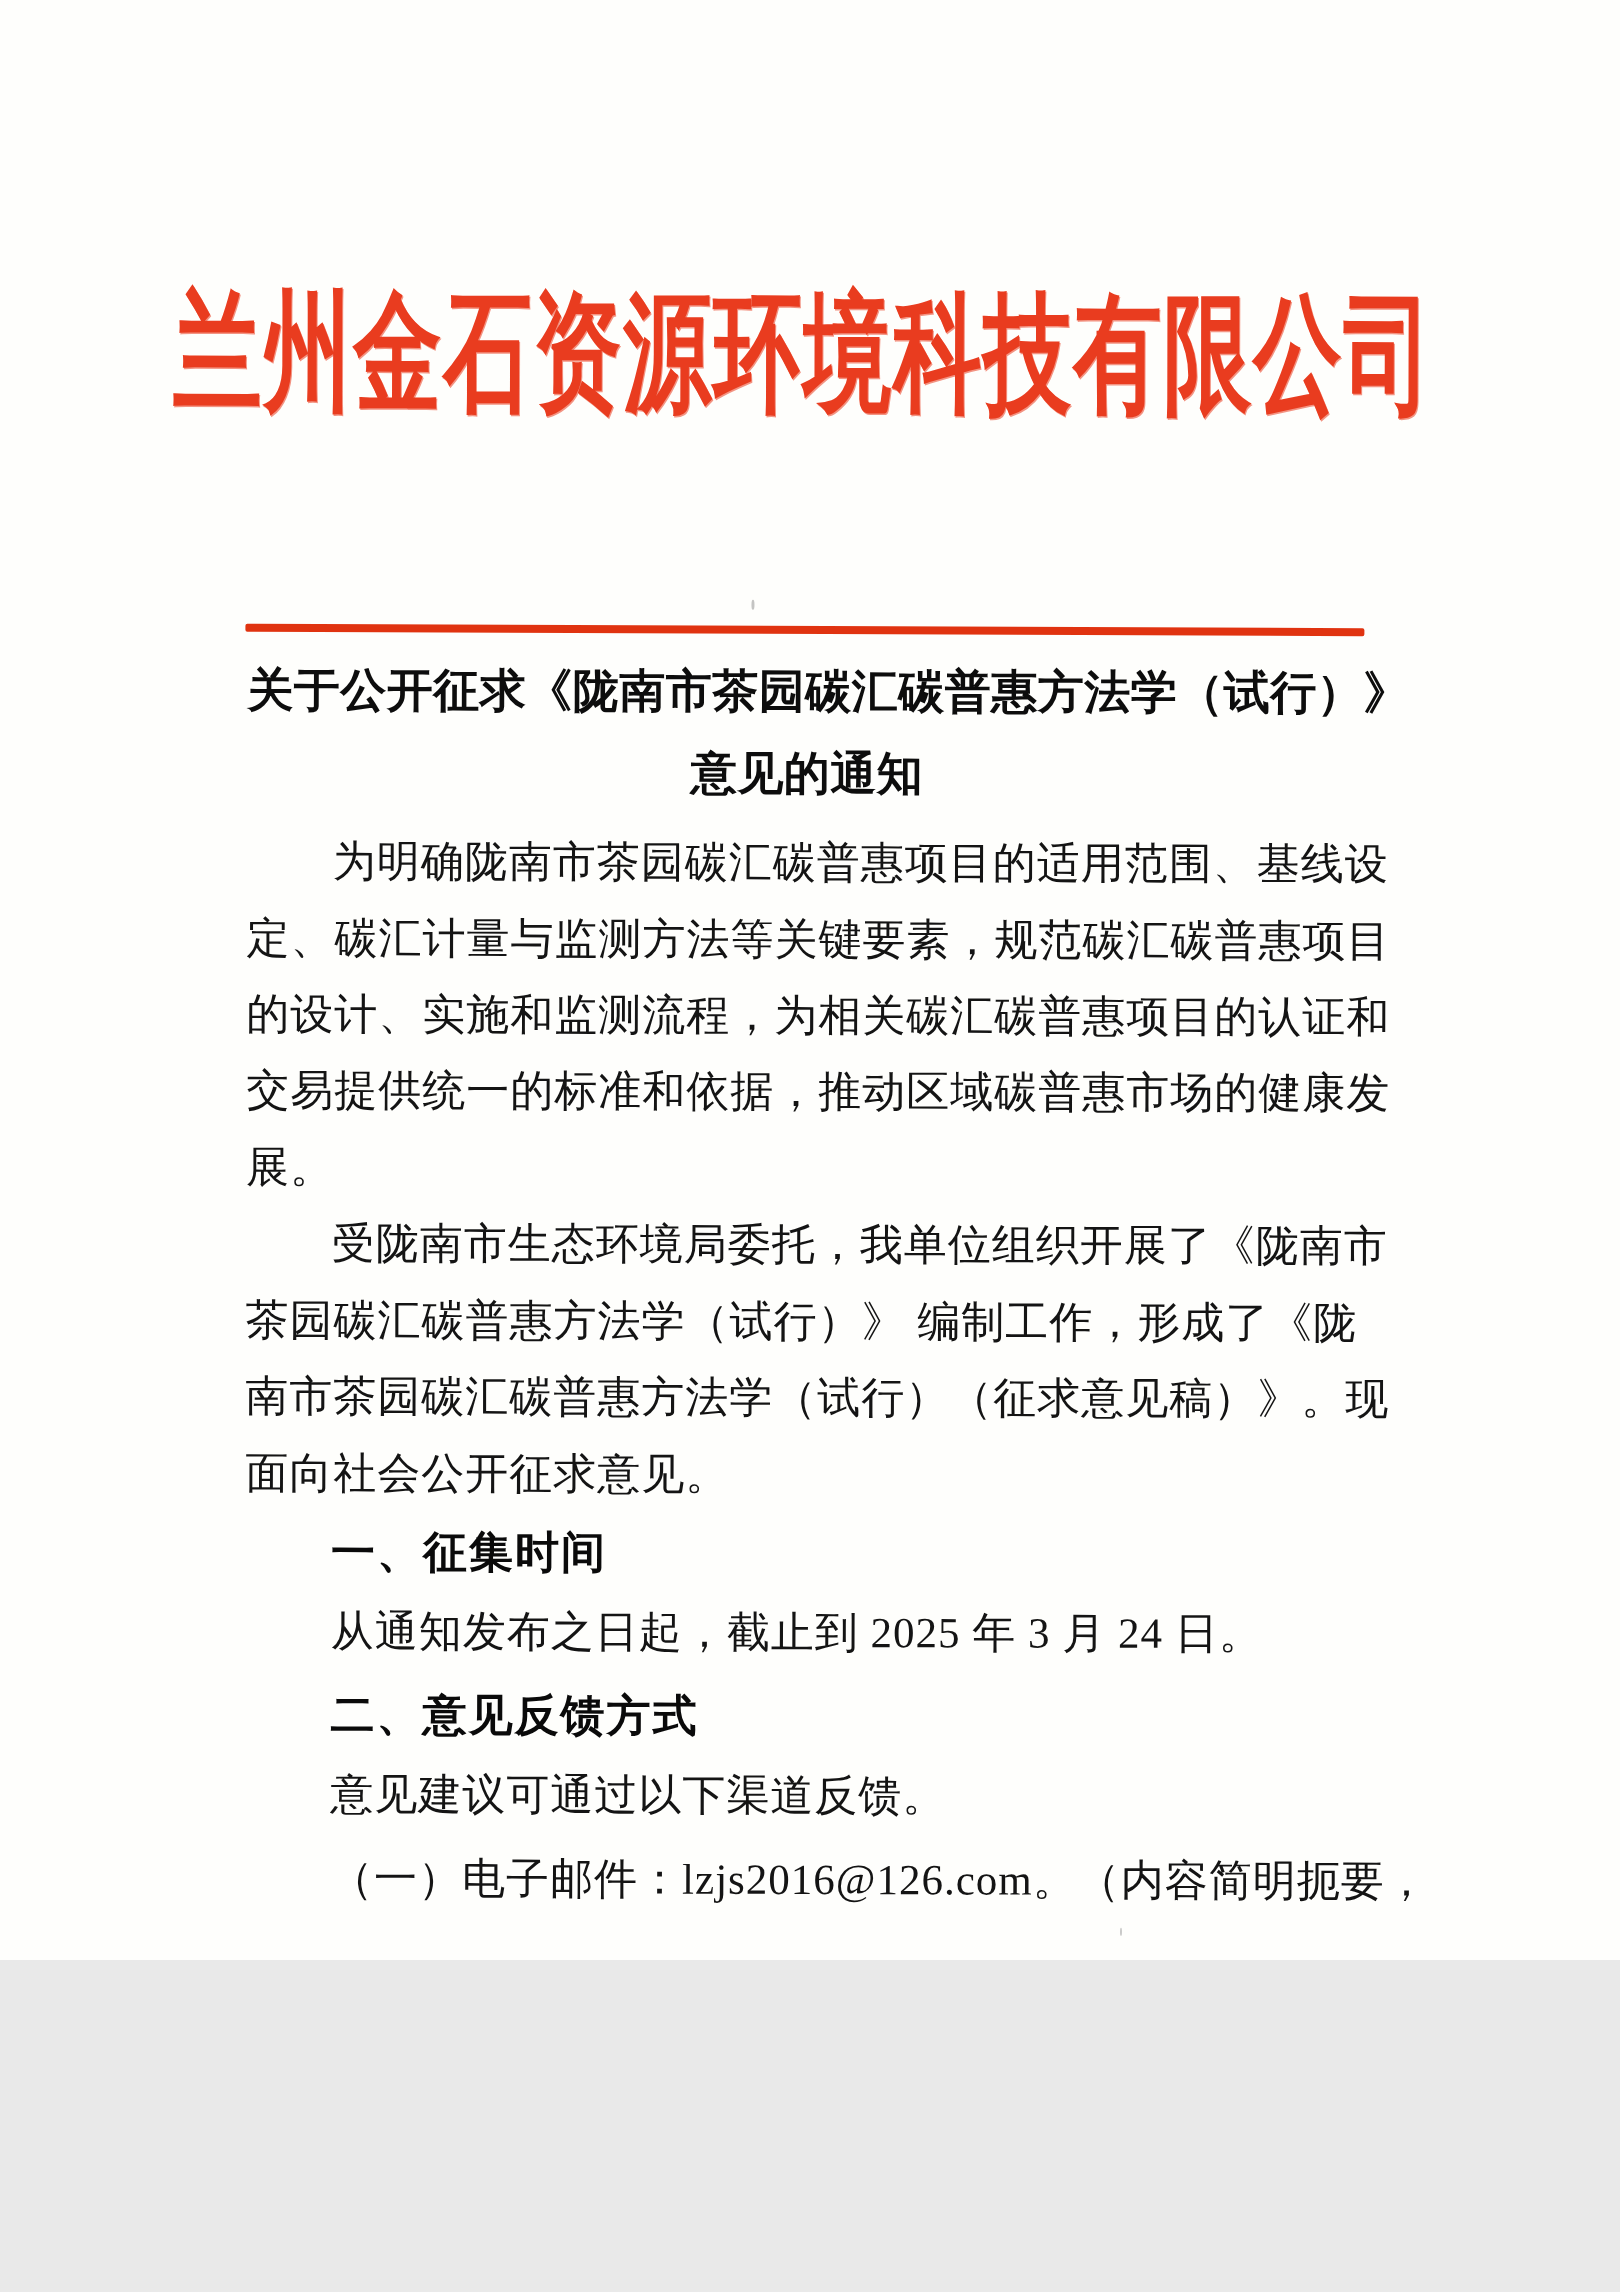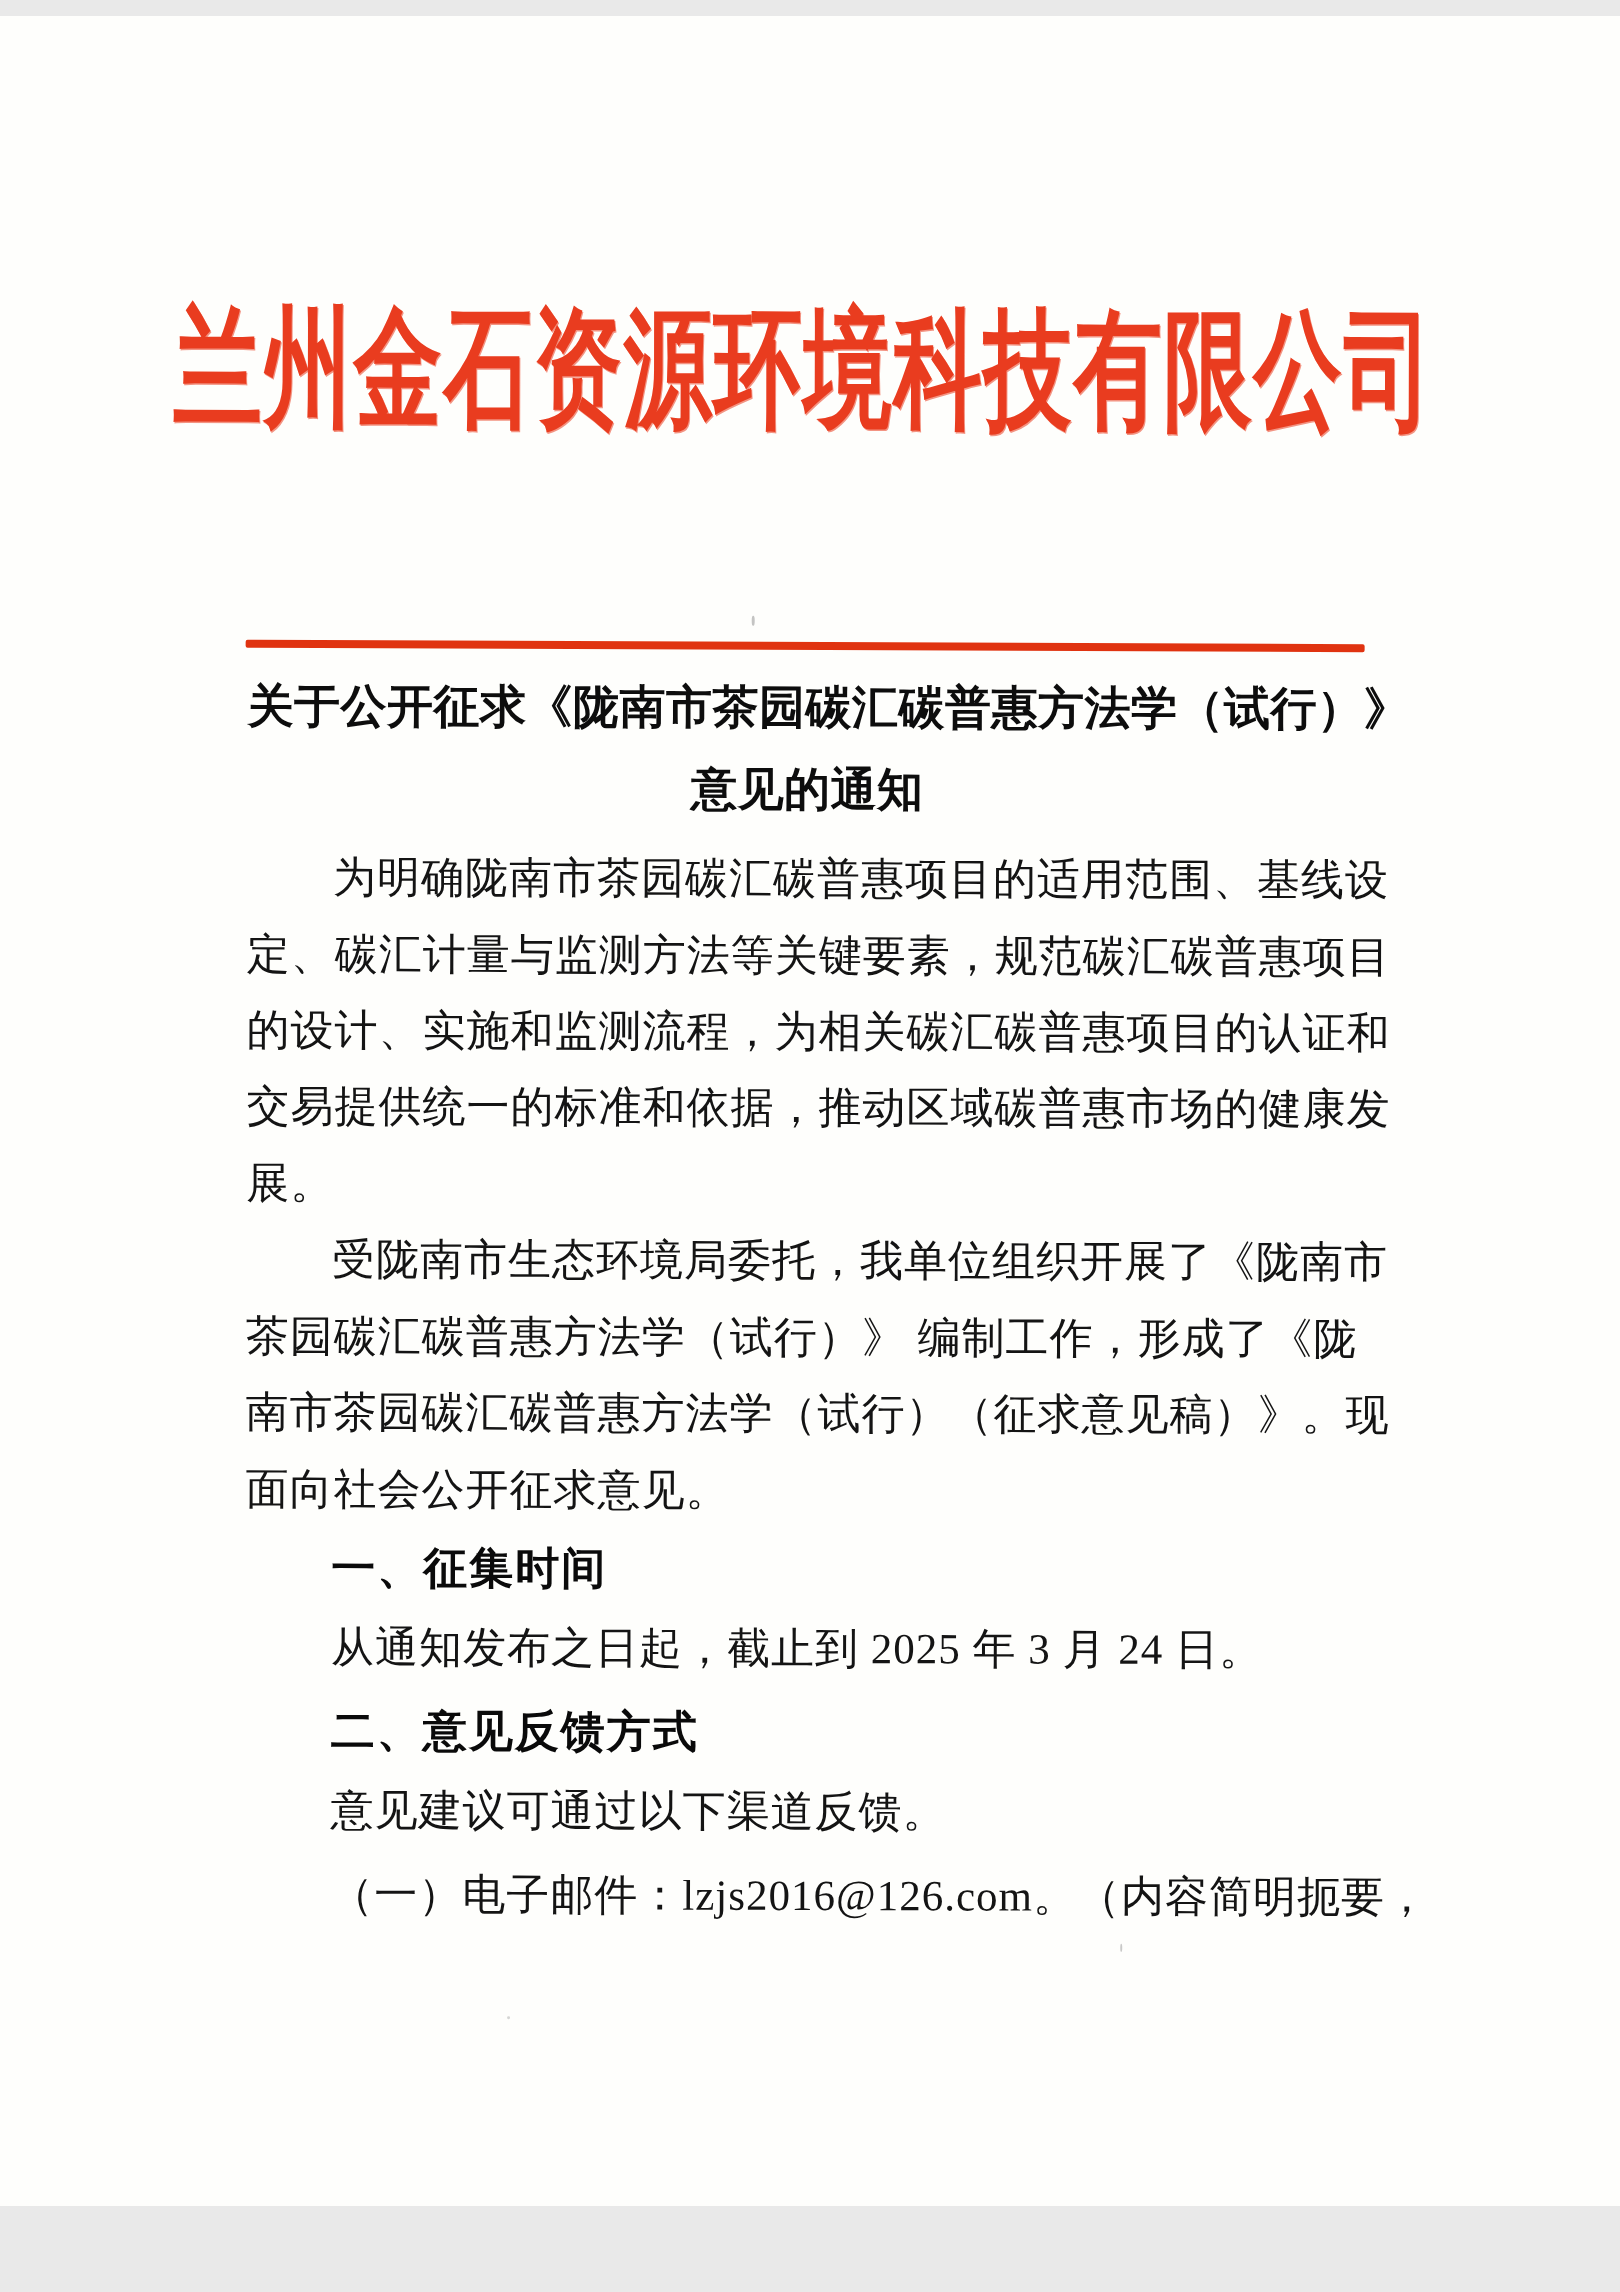--- a/index.html
+++ b/index.html
@@ -1,19 +1,19 @@
 <!DOCTYPE html>
 <html><head>
 <meta charset="utf-8">
 <style>
   html,body{margin:0;padding:0;background:#e9e9e9;}
   .page{
     position:relative;
-    width:1620px;height:2190px;
-    margin:16px auto;
+    width:1620px;height:1960px;
+    margin:0 auto;
     background:#fefefc;
     overflow:hidden;
     font-family:"Liberation Serif","DejaVu Serif",serif;
     color:#151515;
   }
   .tilt{
     position:absolute;inset:0;
     transform:rotate(0.15deg);
     transform-origin:50% 40%;
   }

